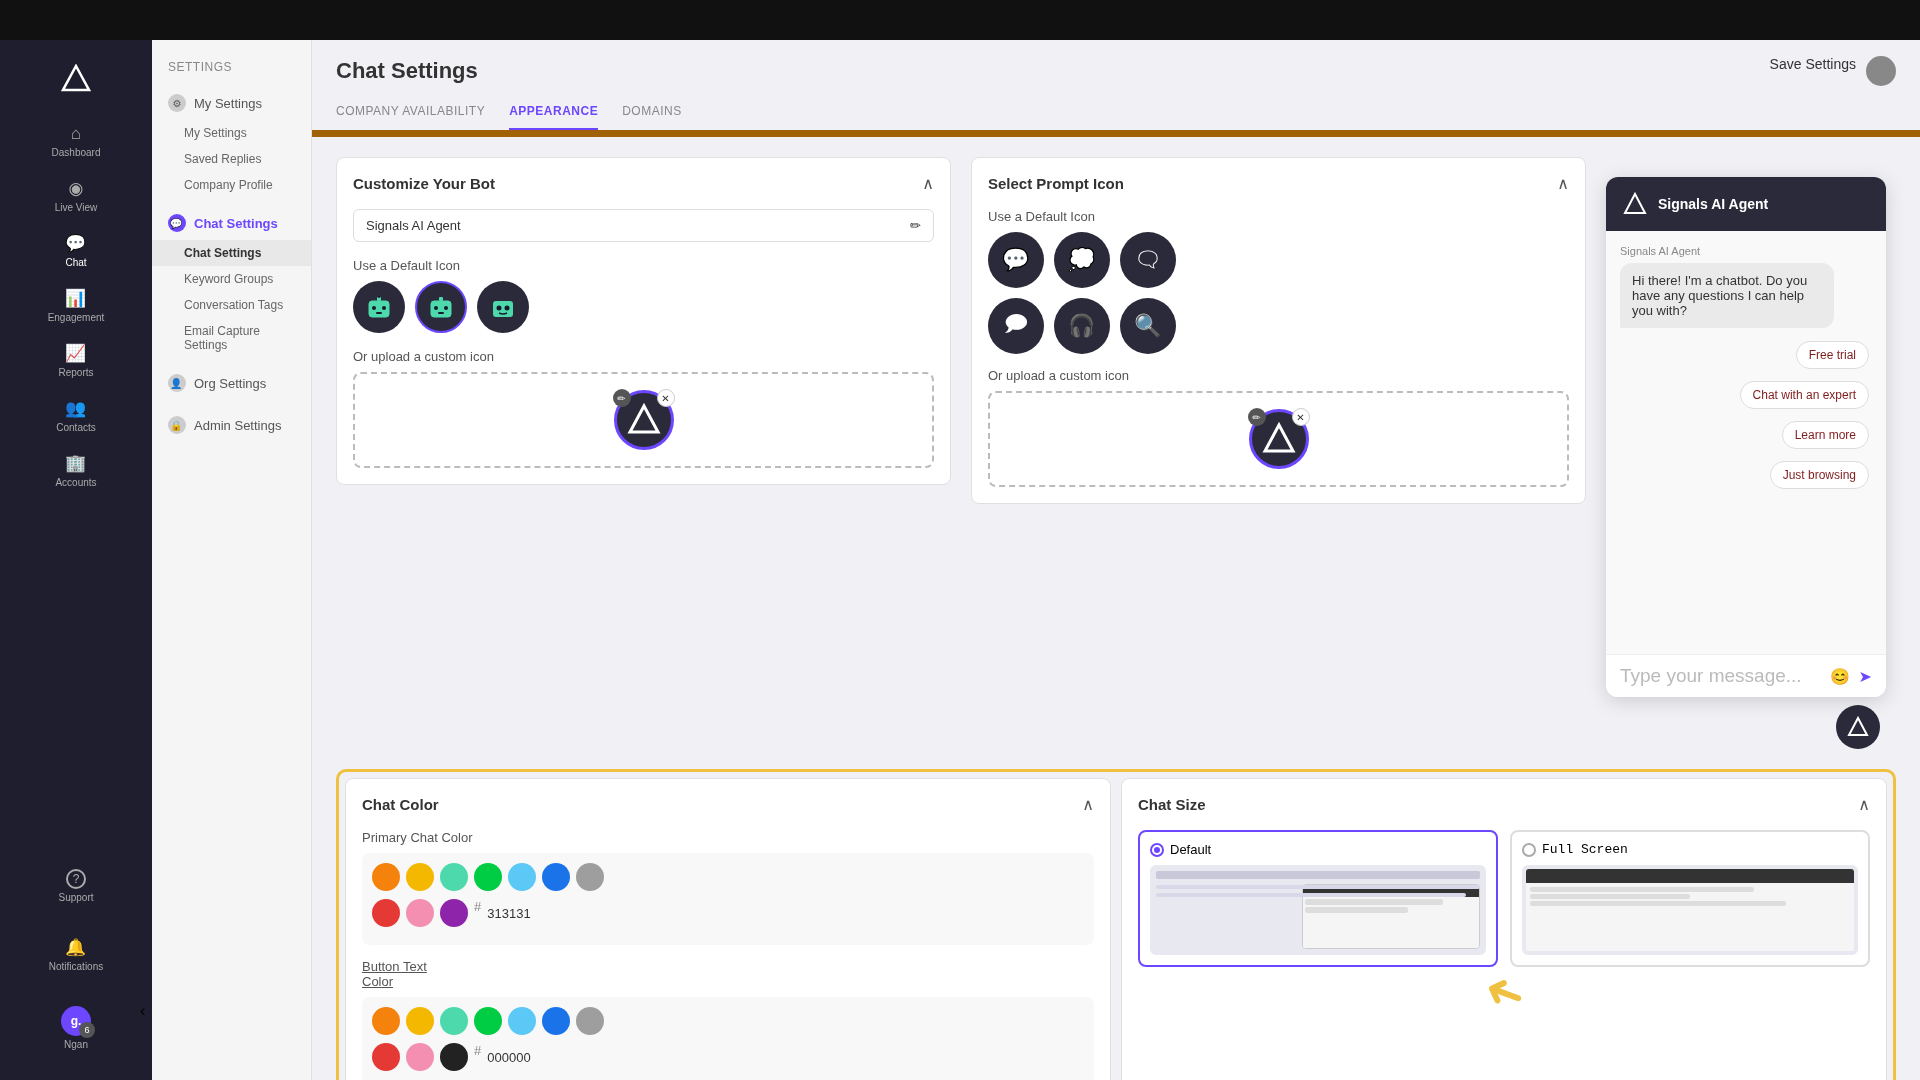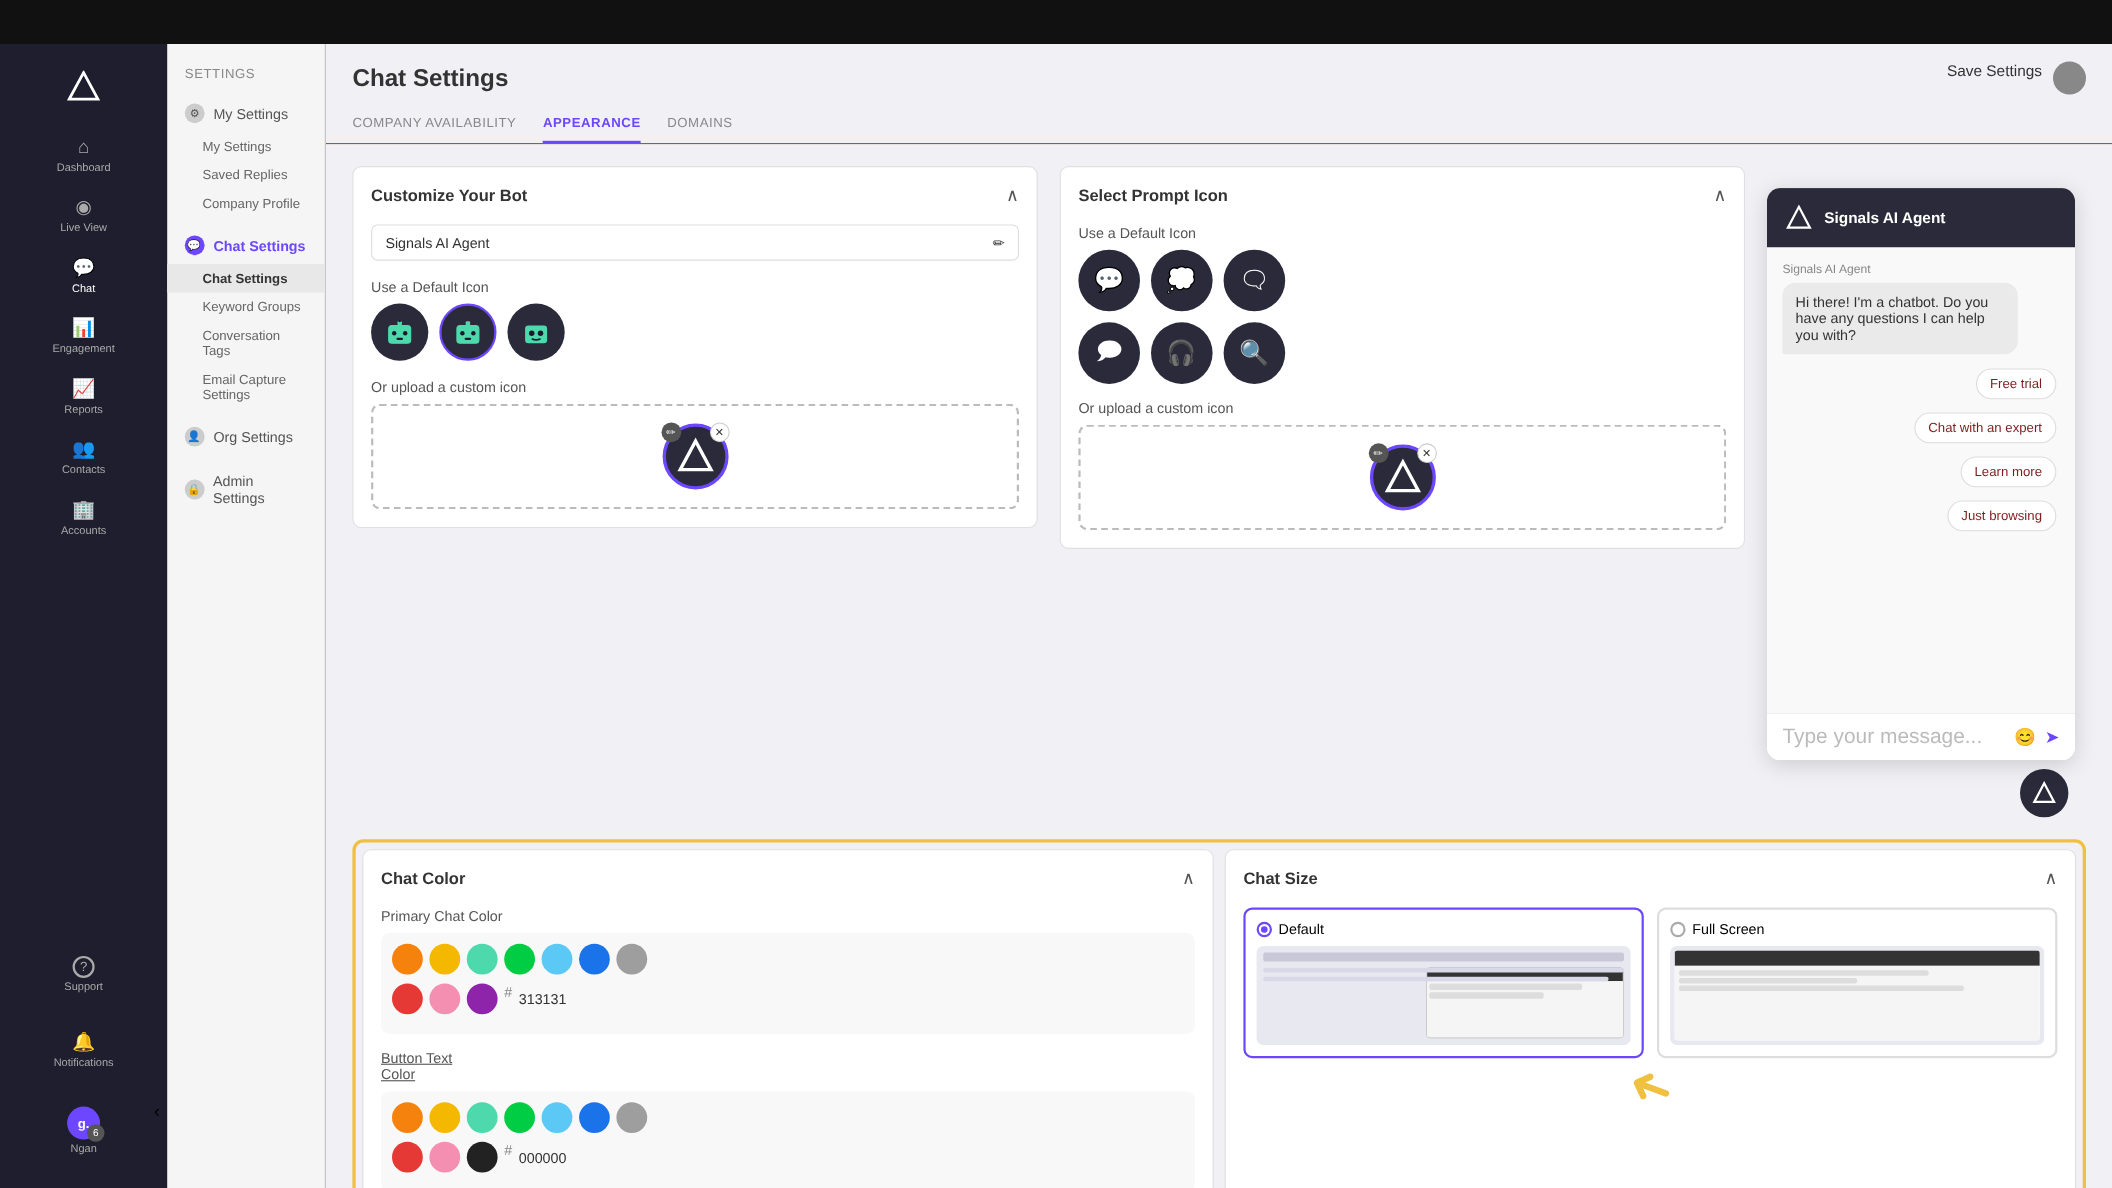--- a/index.html
+++ b/index.html
@@ -1,20 +1,20 @@
 <!DOCTYPE html>
 <html><head>
   <meta charset="utf-8">
   <style>
     * { box-sizing: border-box; margin: 0; padding: 0; }
     body { font-family: -apple-system, BlinkMacSystemFont, 'Segoe UI', sans-serif; background: #1a1a2e; display: flex; height: 1080px; width: 1920px; overflow: hidden; }
 
     
     .sidebar-settings {
-      width: 144px;
+      width: 160px;
       background: #f5f5f5;
       padding: 16px 0;
       flex-shrink: 0;
       border-right: 1px solid #e0e0e0;
     }
     .settings-header {
       font-size: 12px;
       color: #888;
       padding: 4px 16px 12px;
       text-transform: uppercase;
@@ -73,21 +73,21 @@
       cursor: pointer;
       display: flex;
       align-items: center;
       gap: 8px;
     }
 
     .tabs-bar {
       display: flex;
       gap: 24px;
       padding: 0 24px;
-      border-bottom: 1px solid #a16207;
+      border-bottom: 7px solid #a16207;
       background: #f0f0f5;
     }
     .tab {
       padding: 10px 0;
       font-size: 12px;
       color: #888;
       cursor: pointer;
       text-transform: uppercase;
       letter-spacing: 0.5px;
       border-bottom: 2px solid transparent;
@@ -708,21 +708,21 @@
                     <div style="height:6px;background:#ddd;border-radius:2px;width:80%;"></div>
                     <div style="height:6px;background:#ddd;border-radius:2px;width:60%;"></div>
                   </div>
                 </div>
               </div>
             </div>
 
             <div style="border:2px solid #ddd;border-radius:8px;padding:10px;flex:1;cursor:pointer;">
               <div style="display:flex;align-items:center;gap:6px;margin-bottom:8px;">
                 <div style="width:14px;height:14px;border-radius:50%;border:2px solid #aaa;"></div>
-                <span style="font-size:13px;font-weight:500;">Full Screen</span>
+                <span style="font-size:13px;font-weight:500;font-family:Liberation Mono, monospace;">Full Screen</span>
               </div>
               <div style="background:#e8e8f0;border-radius:6px;height:90px;padding:4px;position:relative;overflow:hidden;">
                 <div style="position:absolute;top:4px;left:4px;right:4px;height:8px;background:#c8c8d8;border-radius:2px;"></div>
                 <div style="position:absolute;top:4px;left:4px;right:4px;bottom:4px;background:white;border-radius:3px;display:flex;flex-direction:column;overflow:hidden;">
                   <div style="background:#333;height:14px;width:100%;"></div>
                   <div style="flex:1;background:#f5f5f5;padding:4px;display:flex;flex-direction:column;gap:2px;">
                     <div style="height:5px;background:#ddd;border-radius:2px;width:70%;"></div>
                     <div style="height:5px;background:#ddd;border-radius:2px;width:50%;"></div>
                     <div style="height:5px;background:#ddd;border-radius:2px;width:80%;"></div>
                   </div>

